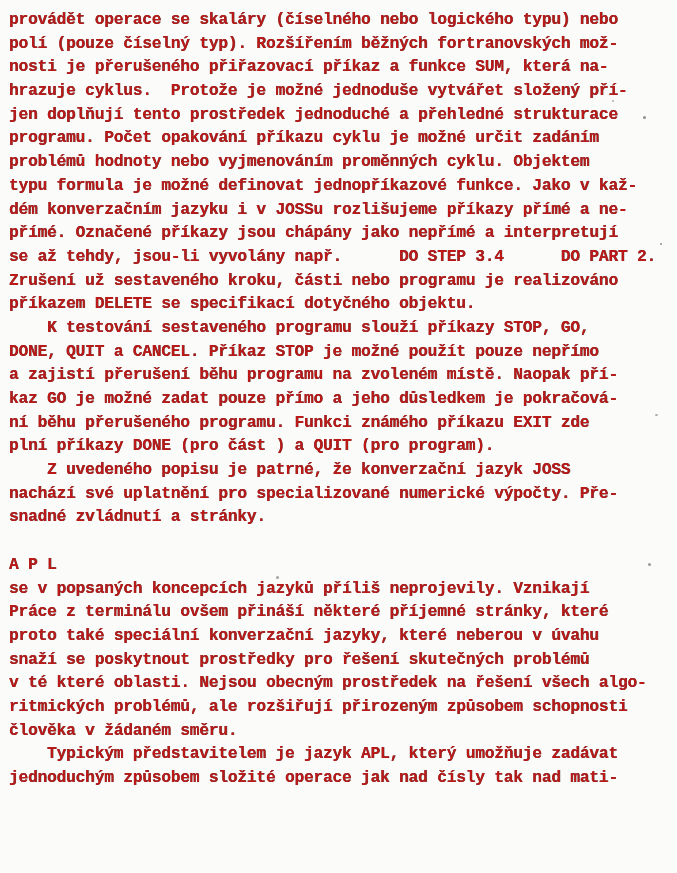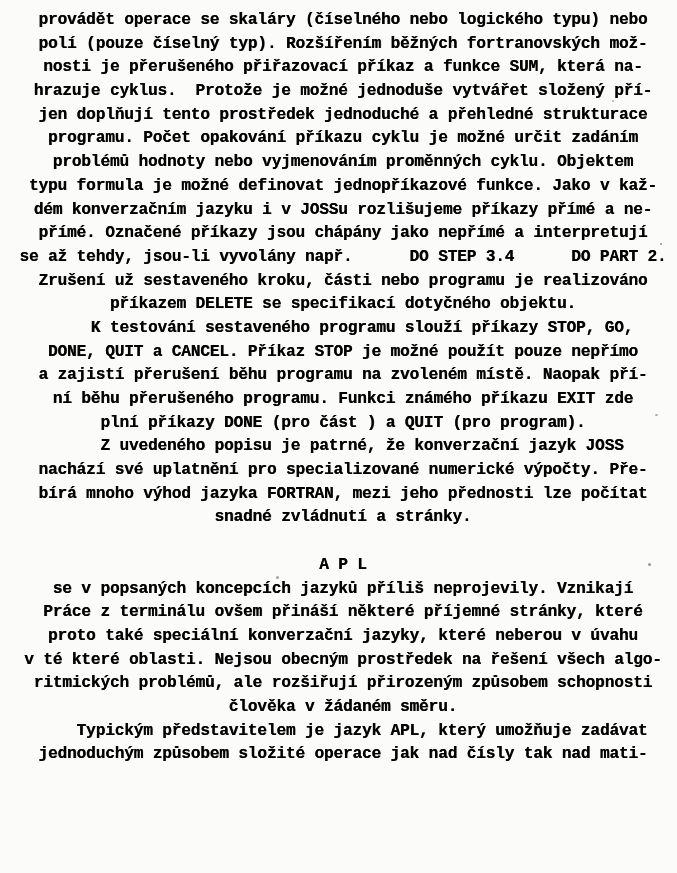--- a/index.html
+++ b/index.html
@@ -41,48 +41,49 @@
   .speck.s2 { left: 660px; top: 243px; width: 2px; height: 2px; }
   .speck.s3 { left: 655px; top: 414px; width: 3px; height: 2px; opacity: 0.4; }
   .speck.s4 { left: 276px; top: 576px; width: 3px; height: 3px; opacity: 0.45; }
   .speck.s5 { left: 648px; top: 563px; width: 3px; height: 3px; opacity: 0.5; }
   .speck.s6 { left: 137px; top: 607px; width: 3px; height: 2px; opacity: 0.4; }
   .speck.s7 { left: 612px; top: 100px; width: 2px; height: 2px; opacity: 0.4; }
 </style>
 </head>
 <body style="background: rgb(251, 251, 249);">
 
-<div class="page" style="color: #000000; text-align: center;">
+<div class="page" style="color: #b91c1c;">
   <div class="line">provádět operace se skaláry (číselného nebo logického typu) nebo</div>
   <div class="line">polí (pouze číselný typ). Rozšířením běžných fortranovských mož-</div>
   <div class="line">nosti je přerušeného přiřazovací příkaz a funkce SUM, která na-</div>
   <div class="line">hrazuje cyklus.  Protože je možné jednoduše vytvářet složený pří-</div>
   <div class="line">jen doplňují tento prostředek jednoduché a přehledné strukturace</div>
   <div class="line">programu. Počet opakování příkazu cyklu je možné určit zadáním</div>
   <div class="line">problémů hodnoty nebo vyjmenováním proměnných cyklu. Objektem</div>
   <div class="line">typu formula je možné definovat jednopříkazové funkce. Jako v kaž-</div>
   <div class="line">dém konverzačním jazyku i v JOSSu rozlišujeme příkazy přímé a ne-</div>
   <div class="line">přímé. Označené příkazy jsou chápány jako nepřímé a interpretují</div>
   <div class="line">se až tehdy, jsou-li vyvolány např.      DO STEP 3.4      DO PART 2.</div>
   <div class="line">Zrušení už sestaveného kroku, části nebo programu je realizováno</div>
   <div class="line">příkazem DELETE se specifikací dotyčného objektu.</div>
   <div class="line">    K testování sestaveného programu slouží příkazy STOP, GO,</div>
   <div class="line">DONE, QUIT a CANCEL. Příkaz STOP je možné použít pouze nepřímo</div>
   <div class="line">a zajistí přerušení běhu programu na zvoleném místě. Naopak pří-</div>
+  <div class="line">kaz GO je možné zadat pouze přímo a jeho důsledkem je pokračová-</div>
   <div class="line">ní běhu přerušeného programu. Funkci známého příkazu EXIT zde</div>
   <div class="line">plní příkazy DONE (pro část ) a QUIT (pro program).</div>
   <div class="line">    Z uvedeného popisu je patrné, že konverzační jazyk JOSS</div>
   <div class="line">nachází své uplatnění pro specializované numerické výpočty. Pře-</div>
-  <div class="line">bírá mnoho výhod jazyka FORTRAN, mezi jeho přednosti lze počítat</div>
   <div class="line">snadné zvládnutí a stránky.</div>
   <div class="line"></div>
   <div class="line">A P L</div>
   <div class="line">se v popsaných koncepcích jazyků příliš neprojevily. Vznikají</div>
   <div class="line">Práce z terminálu ovšem přináší některé příjemné stránky, které</div>
   <div class="line">proto také speciální konverzační jazyky, které neberou v úvahu</div>
+  <div class="line">snaží se poskytnout prostředky pro řešení skutečných problémů</div>
   <div class="line">v té které oblasti. Nejsou obecným prostředek na řešení všech algo-</div>
   <div class="line">ritmických problémů, ale rozšiřují přirozeným způsobem schopnosti</div>
   <div class="line">člověka v žádaném směru.</div>
   <div class="line">    Typickým představitelem je jazyk APL, který umožňuje zadávat</div>
   <div class="line">jednoduchým způsobem složité operace jak nad čísly tak nad mati-</div>
 
   <span class="speck s1"></span>
   <span class="speck s2"></span>
   <span class="speck s3"></span>
   <span class="speck s4"></span>

